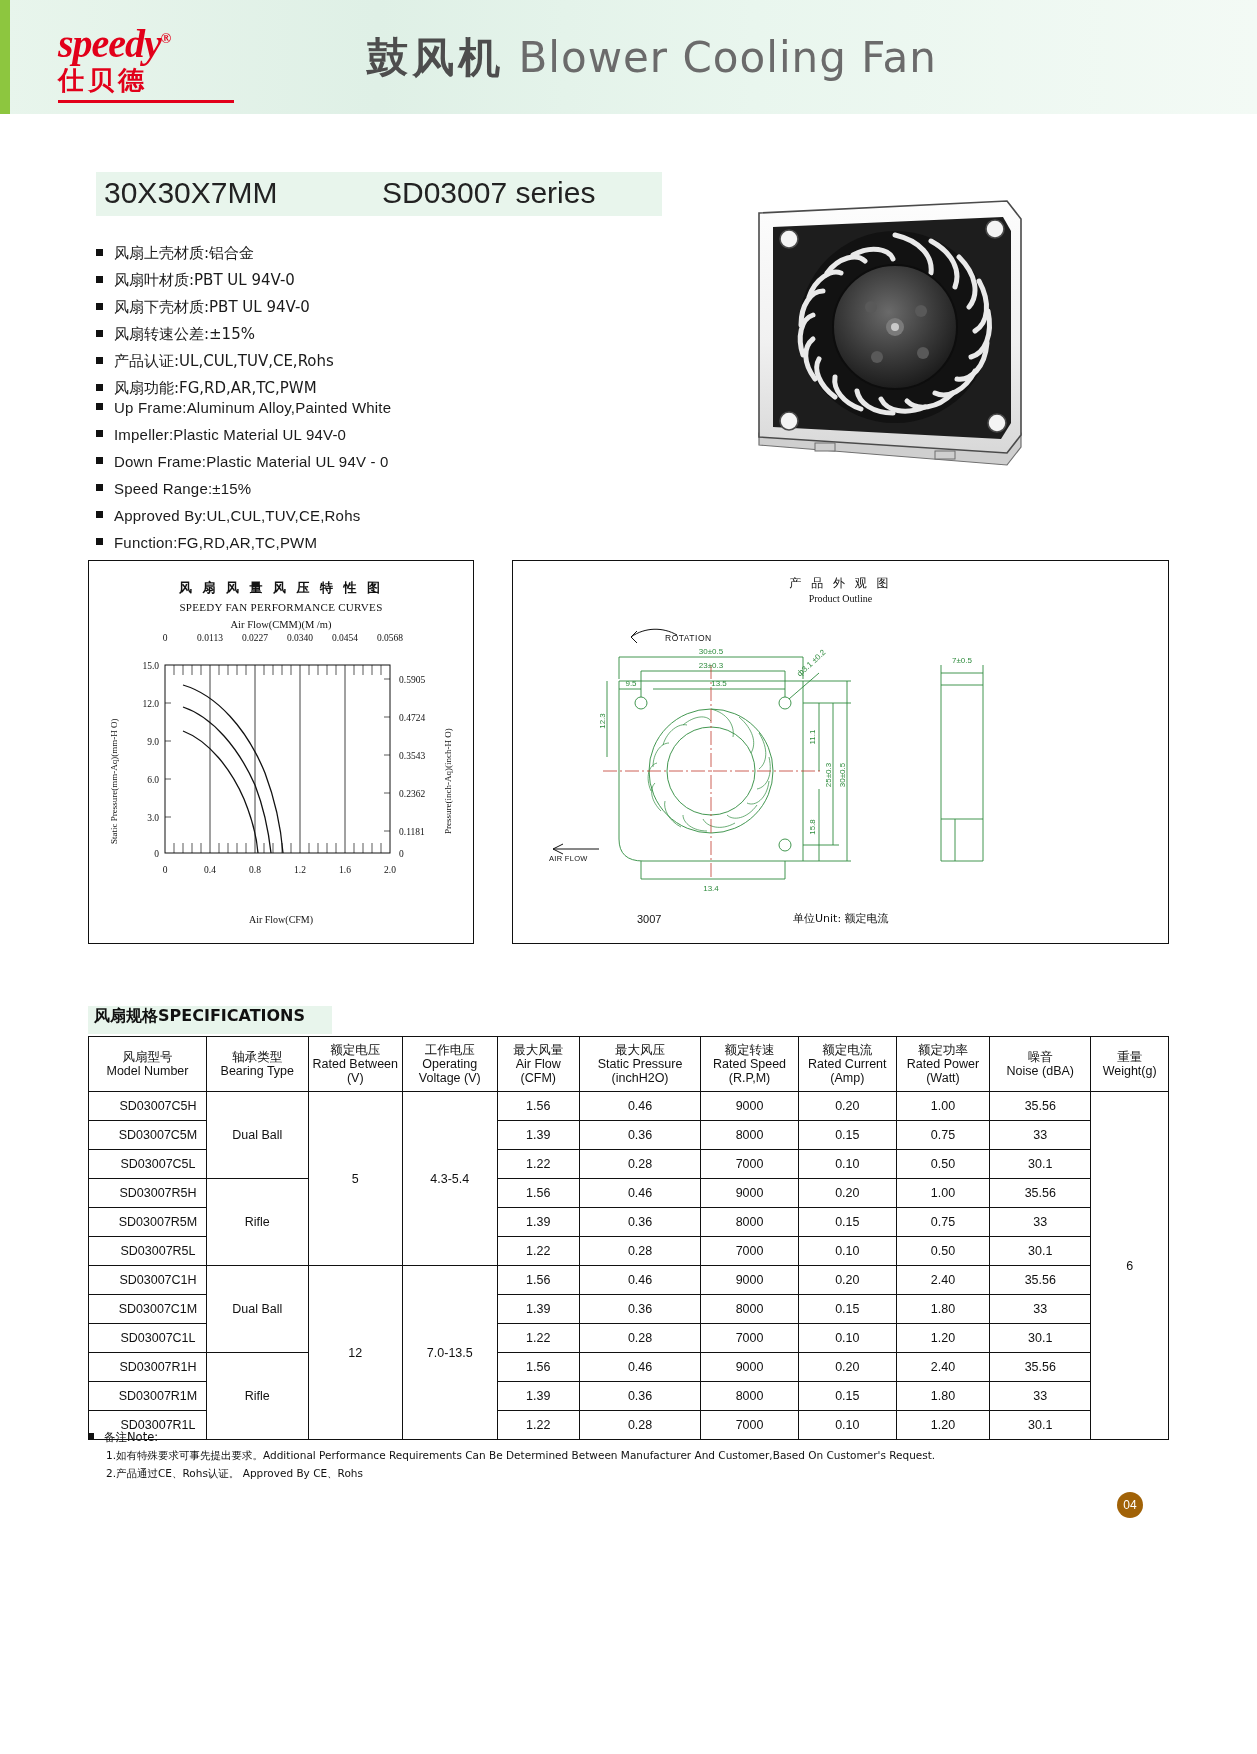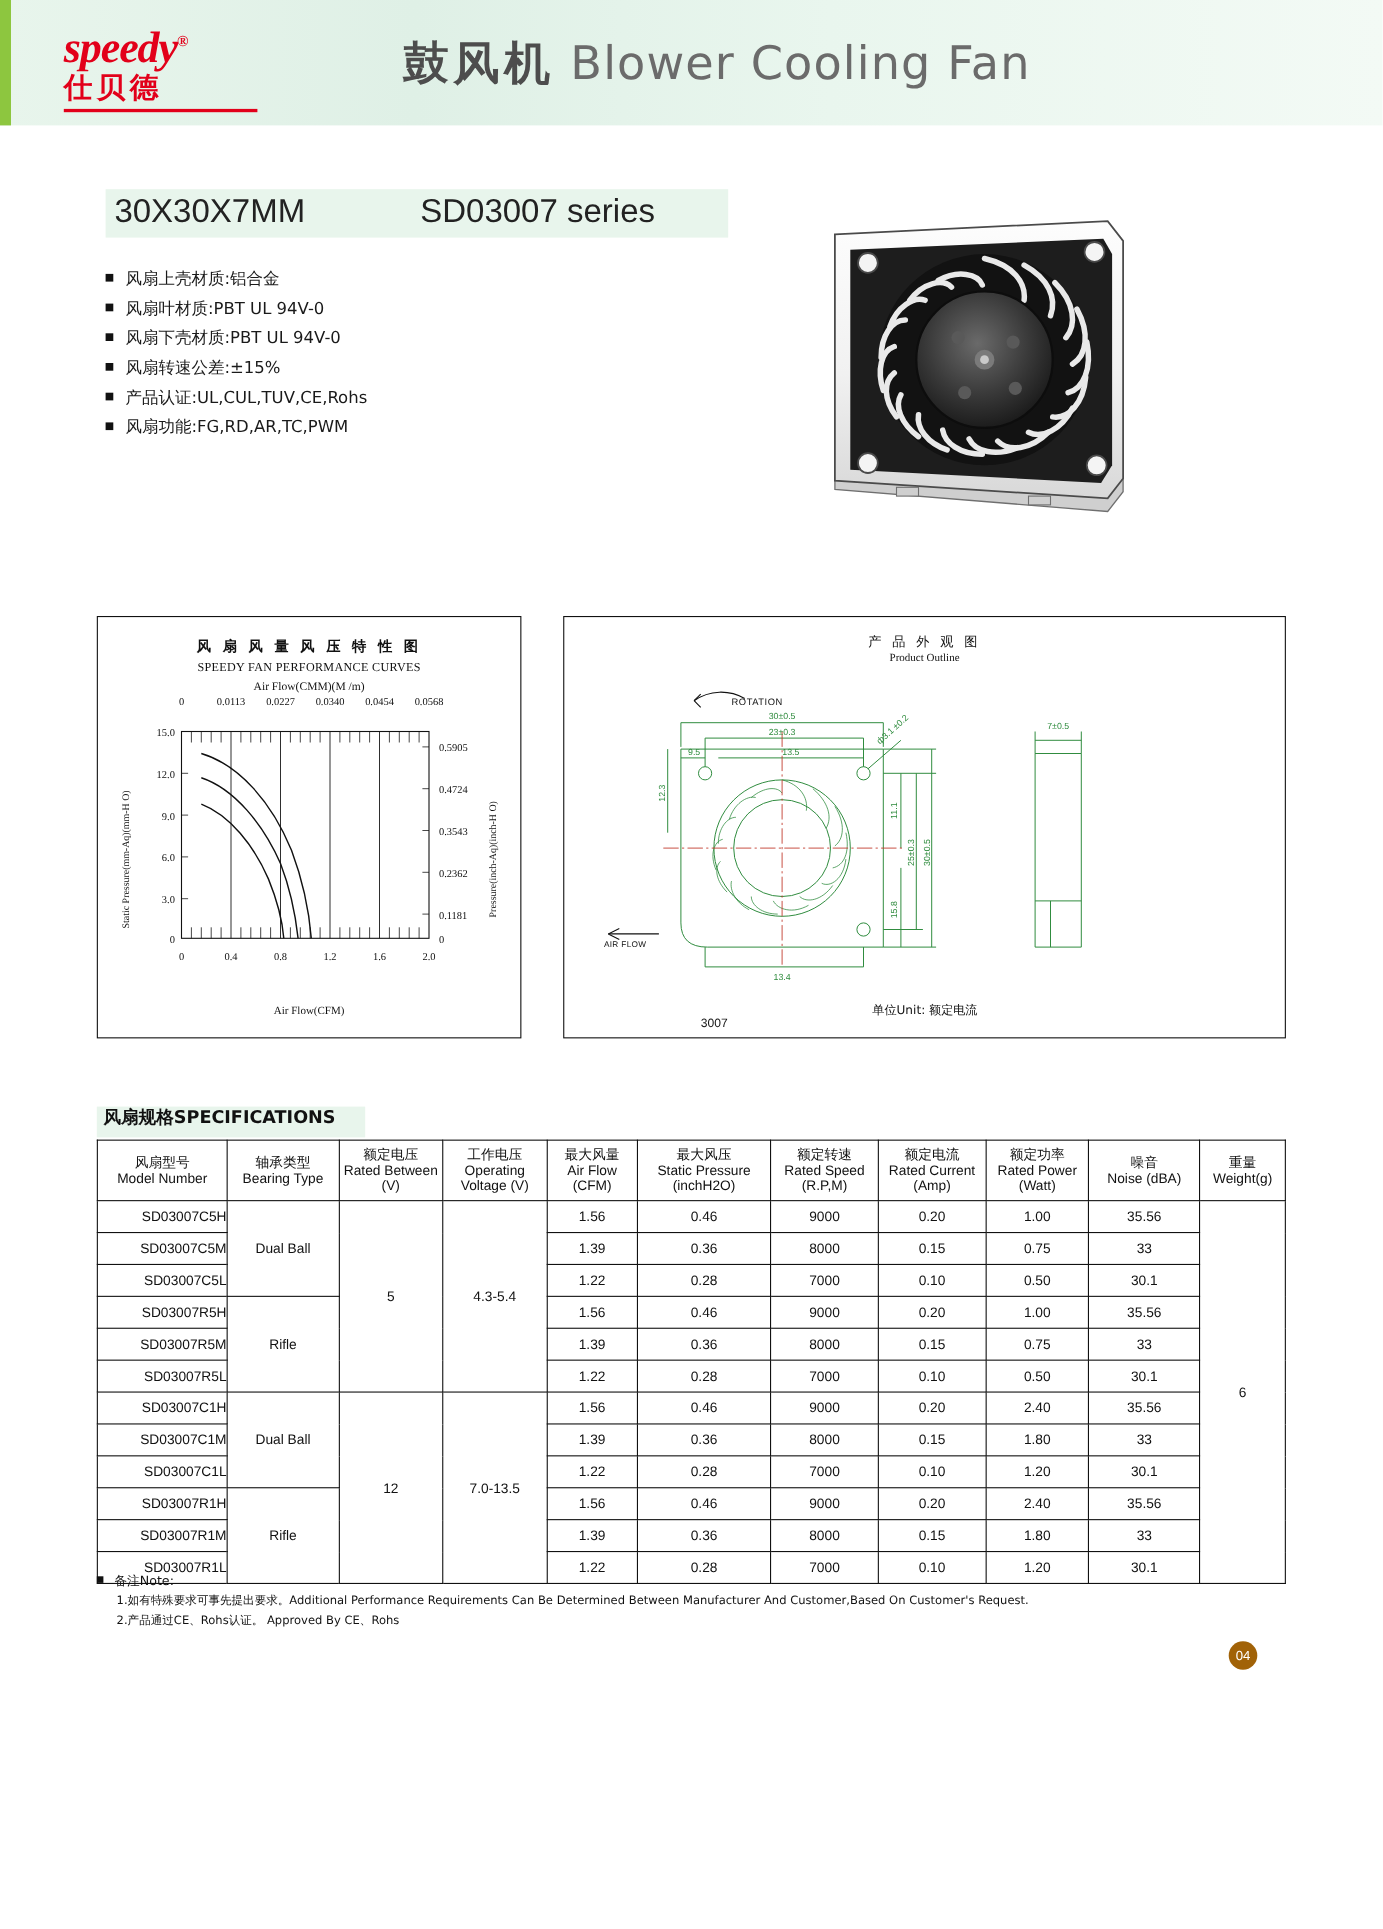--- a/index.html
+++ b/index.html
@@ -123,21 +123,21 @@
   }
   .ol-rot{
     position:absolute;left:152px;top:72px;font-family:"Liberation Sans", sans-serif;
     font-size:8.5px;color:#111;letter-spacing:0.5px;
   }
   .ol-airflow{
     position:absolute;left:36px;top:293px;font-family:"Liberation Sans", sans-serif;
     font-size:7.5px;color:#111;letter-spacing:0.3px;
   }
   .ol-model{
-    position:absolute;left:124px;top:364px;font-family:"Liberation Sans", sans-serif;
+    position:absolute;left:124px;top:352px;font-family:"Liberation Sans", sans-serif;
     font-size:11px;color:#111;
   }
   .ol-unit{
     position:absolute;left:280px;top:350px;font-family:"DejaVu Sans", sans-serif;
     font-size:11px;color:#111;
   }
 
   
   .spec-label{
     position:absolute;left:88px;top:1006px;width:244px;height:28px;
@@ -155,21 +155,21 @@
     background:#fff;
   }
   table.spec th, table.spec td{
     border:1px solid #111;text-align:center;padding:0;height:28px;line-height:14px;
   }
   table.spec thead th{
     height:54px;font-weight:normal;font-size:12.5px;
   }
   table.spec thead th .cn{font-family:"DejaVu Sans", sans-serif;display:block;font-size:12.5px;}
   table.spec thead th .en{display:block;font-size:12.5px;}
-  table.spec td.model{text-align:right;padding-left:21px;font-size:12.5px;}
+  table.spec td.model{text-align:center;padding-left:21px;font-size:12.5px;}
   .col-model{width:118px;}
   .col-bearing{width:104px;}
   .col-rv{width:96px;}
   .col-ov{width:96px;}
   .col-af{width:84px;}
   .col-sp{width:124px;}
   .col-rs{width:100px;}
   .col-rc{width:100px;}
   .col-rp{width:96px;}
   .col-noise{width:104px;}
@@ -229,20 +229,28 @@
 
   <ul class="bul" id="list-cn">
     <li>风扇上壳材质:铝合金</li>
     <li>风扇叶材质:PBT  UL  94V-0</li>
     <li>风扇下壳材质:PBT  UL  94V-0</li>
     <li>风扇转速公差:±15%</li>
     <li>产品认证:UL,CUL,TUV,CE,Rohs</li>
     <li>风扇功能:FG,RD,AR,TC,PWM</li>
   </ul>
 
+  <ul class="bul" id="list-en">
+    <li>Up Frame:Aluminum Alloy,Painted White</li>
+    <li>Impeller:Plastic Material UL 94V-0</li>
+    <li>Down Frame:Plastic Material UL 94V - 0</li>
+    <li>Speed Range:±15%</li>
+    <li>Approved By:UL,CUL,TUV,CE,Rohs</li>
+    <li>Function:FG,RD,AR,TC,PWM</li>
+  </ul>
 
   <div class="photo">
     <svg width="290" height="272" viewBox="0 0 290 272">
       <defs>
         <radialGradient id="hubg" cx="45%" cy="38%" r="62%">
           <stop offset="0%" stop-color="#6a6a6a"></stop>
           <stop offset="60%" stop-color="#3a3a3a"></stop>
           <stop offset="100%" stop-color="#1c1c1c"></stop>
         </radialGradient>
         <linearGradient id="framg" x1="0" y1="0" x2="0" y2="1">

